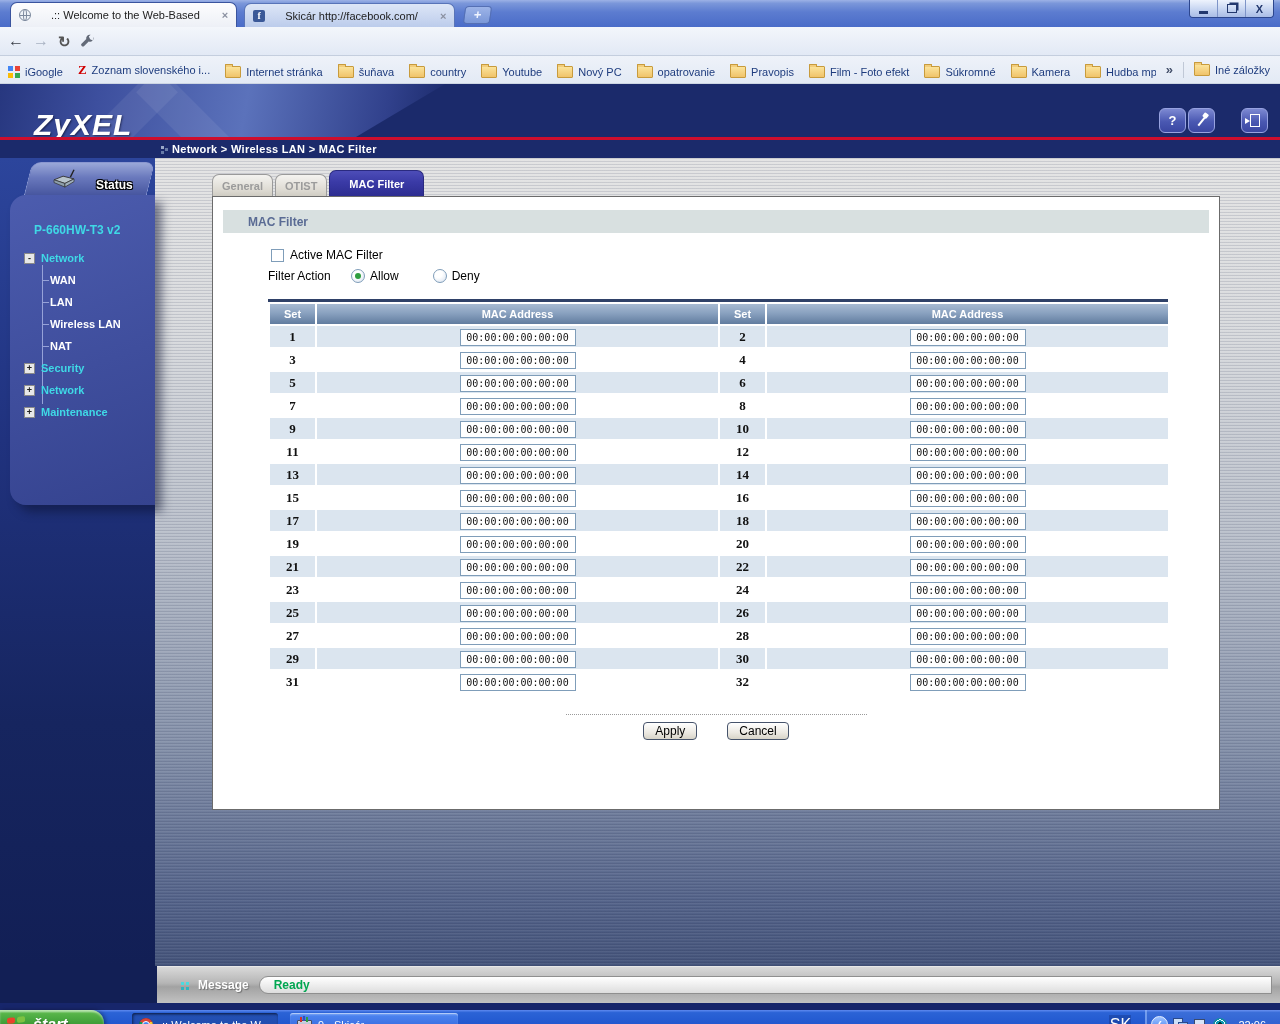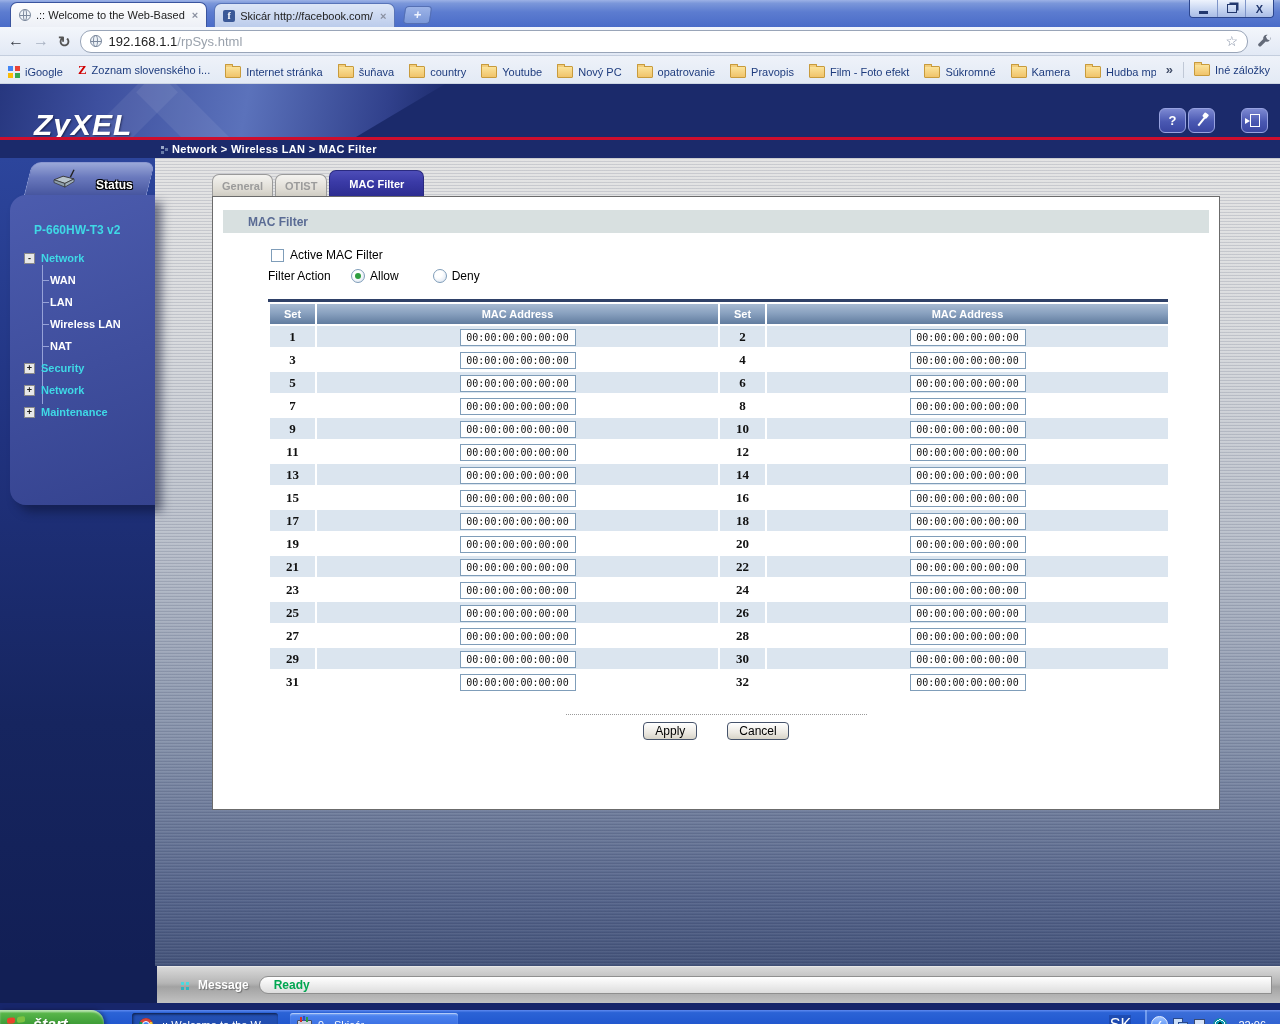--- a/index.html
+++ b/index.html
@@ -3,21 +3,21 @@
 <meta charset="utf-8">
 <style>
   html,body{margin:0;padding:0}
   body{width:1280px;height:1024px;overflow:hidden;font-family:"Liberation Sans",sans-serif;-webkit-font-smoothing:antialiased}
   #screen{position:relative;width:1280px;height:1024px;background:#fff}
   i{font-style:normal}
 
   
   .tabstrip{height:27px;background:linear-gradient(180deg,#9db2e6 0%,#7b97da 12%,#5c7cd0 45%,#4a6cc8 100%);position:relative;display:flex}
   .tablist{display:flex;align-items:flex-end;padding-left:10px;height:100%}
-  .btab{height:23px;display:flex;align-items:center;gap:5px;padding:0 8px;border-radius:7px 7px 0 0;font-size:11px;color:#222;white-space:nowrap}
+  .btab{height:23px;display:flex;align-items:center;gap:20px;padding:0 8px;border-radius:7px 7px 0 0;font-size:11px;color:#222;white-space:nowrap}
   .btab.active{background:linear-gradient(180deg,#fdfdfe,#edf0f6);border:1px solid #3a549e;border-bottom:none;z-index:2;height:24px}
   .btab:not(.active){background:linear-gradient(180deg,#dde6f7,#bccceb);border:1px solid #5874b8;border-bottom:none;margin-left:7px}
   .ttitle{max-width:150px;overflow:hidden;text-overflow:ellipsis}
   .tclose{color:#8a90a0;font-weight:bold;font-size:11px;margin-left:2px;cursor:default}
   .ticon{flex:0 0 auto}
   .globe-ic,.globe{box-sizing:border-box;width:12px;height:12px;border-radius:50%;border:1px solid #7d8a9e;position:relative;background:#eef3f8;display:inline-block}
   .globe-ic::before,.globe::before{content:"";position:absolute;left:0;right:0;top:45%;height:1px;background:#7d8a9e}
   .globe-ic::after,.globe::after{content:"";position:absolute;left:28%;right:28%;top:-1px;bottom:-1px;border-radius:50%;border:1px solid #7d8a9e;box-sizing:border-box}
   .facebook-ic{width:12px;height:12px;background:#3b5998;border-radius:2px;color:#fff;font:bold 10px/12px "Liberation Serif",serif;text-align:center;display:inline-block}
   .newtab{width:25px;height:16px;margin:0 0 3px 9px;background:linear-gradient(180deg,#9db4e8,#7a97d8);border:1px solid #5570b4;border-radius:4px;transform:skewX(-8deg);color:#eef3ff;font:bold 13px/15px "Liberation Sans",sans-serif;text-align:center;align-self:flex-end}
@@ -186,26 +186,20 @@
       <div class="wbtn">
           <i class="ic-close">X</i>
         </div>
     </div>
   </div>
 
   <div class="toolbar">
     <span class="nav back">←</span>
     <span class="nav fwd">→</span>
     <span class="nav rel">↻</span>
-    <div class="addressbar">
-      <span class="globe"></span>
-      <span class="host">192.168.1.1</span>
-      <span class="path">/rpSys.html</span>
-      <span class="star">☆</span>
-    </div>
     <svg class="wrench" width="15" height="15" viewBox="0 0 15 15">
         <path d="M13.4 3.1a3.5 3.5 0 0 1-4.7 4.3l-4.5 4.5a1.7 1.7 0 1 1-2.4-2.4L6.3 5A3.5 3.5 0 0 1 10.6.8L8.8 2.6l1.4 2.6 2.6 1.4z" fill="#636a78"></path>
       </svg>
   </div>
 
   <div class="bookbar">
     <div class="booklist">
         <div class="bmk">
           <span class="bic igoogle-ic">
             <i></i>

